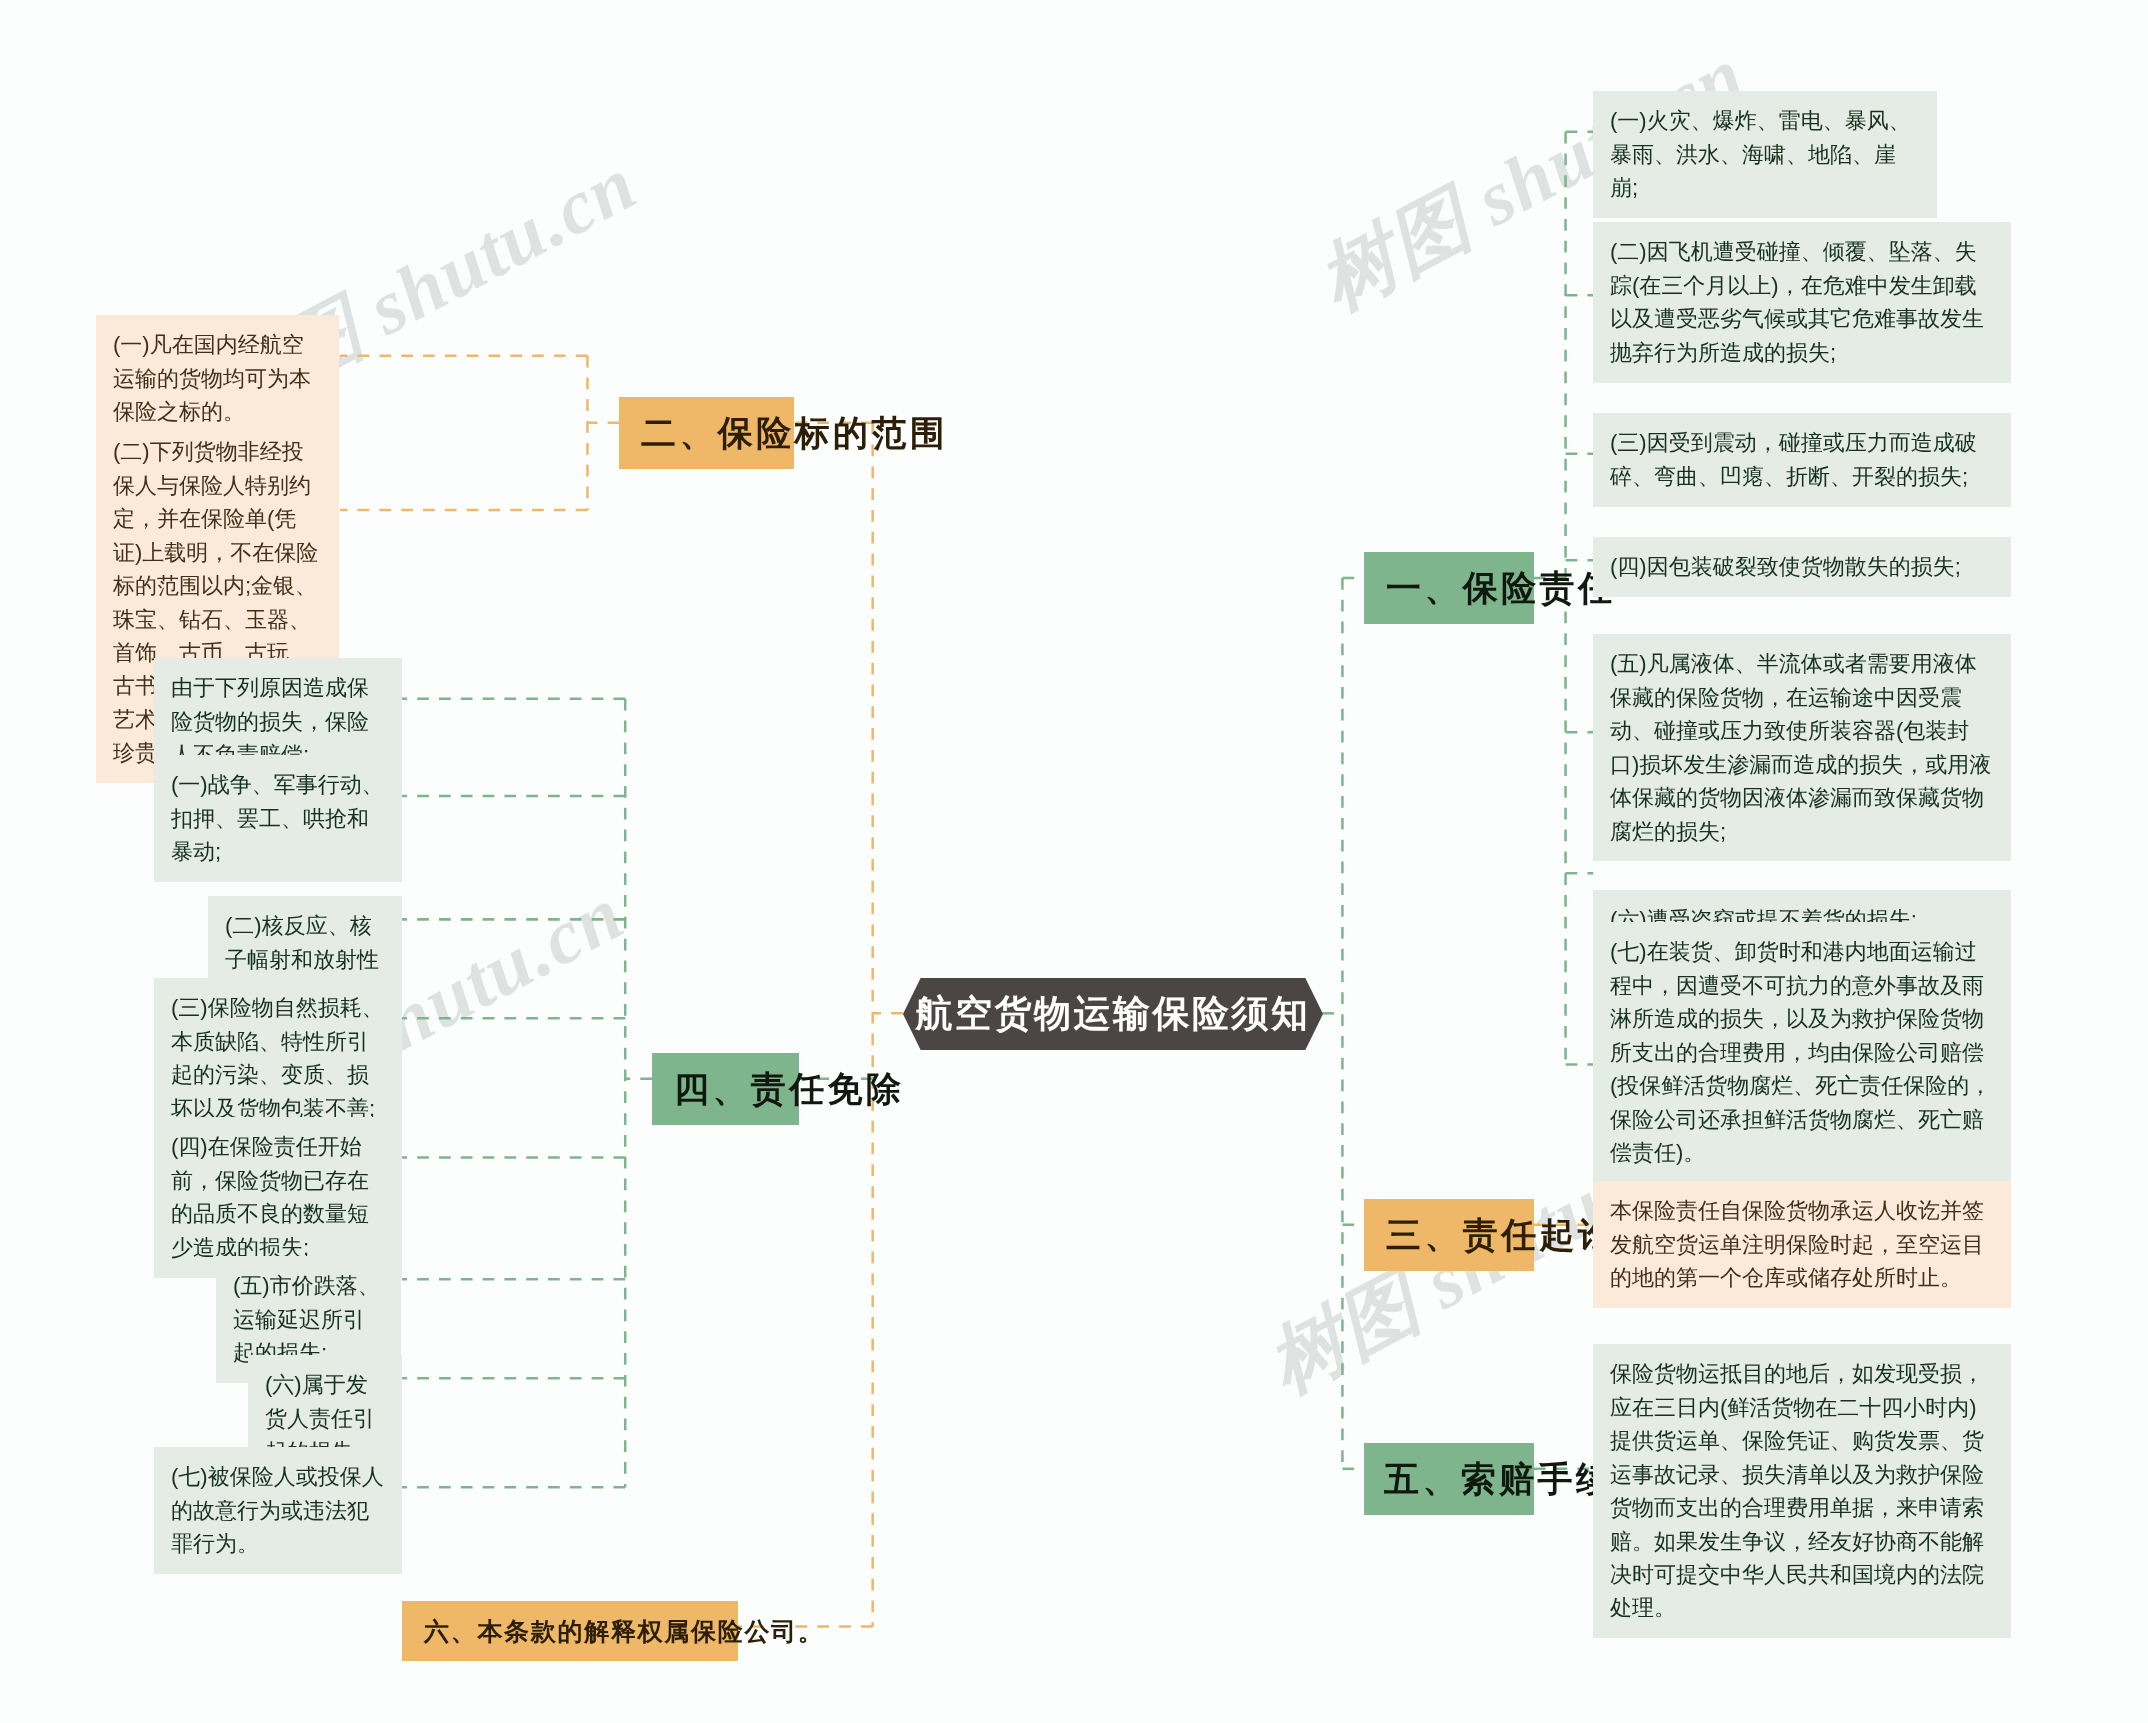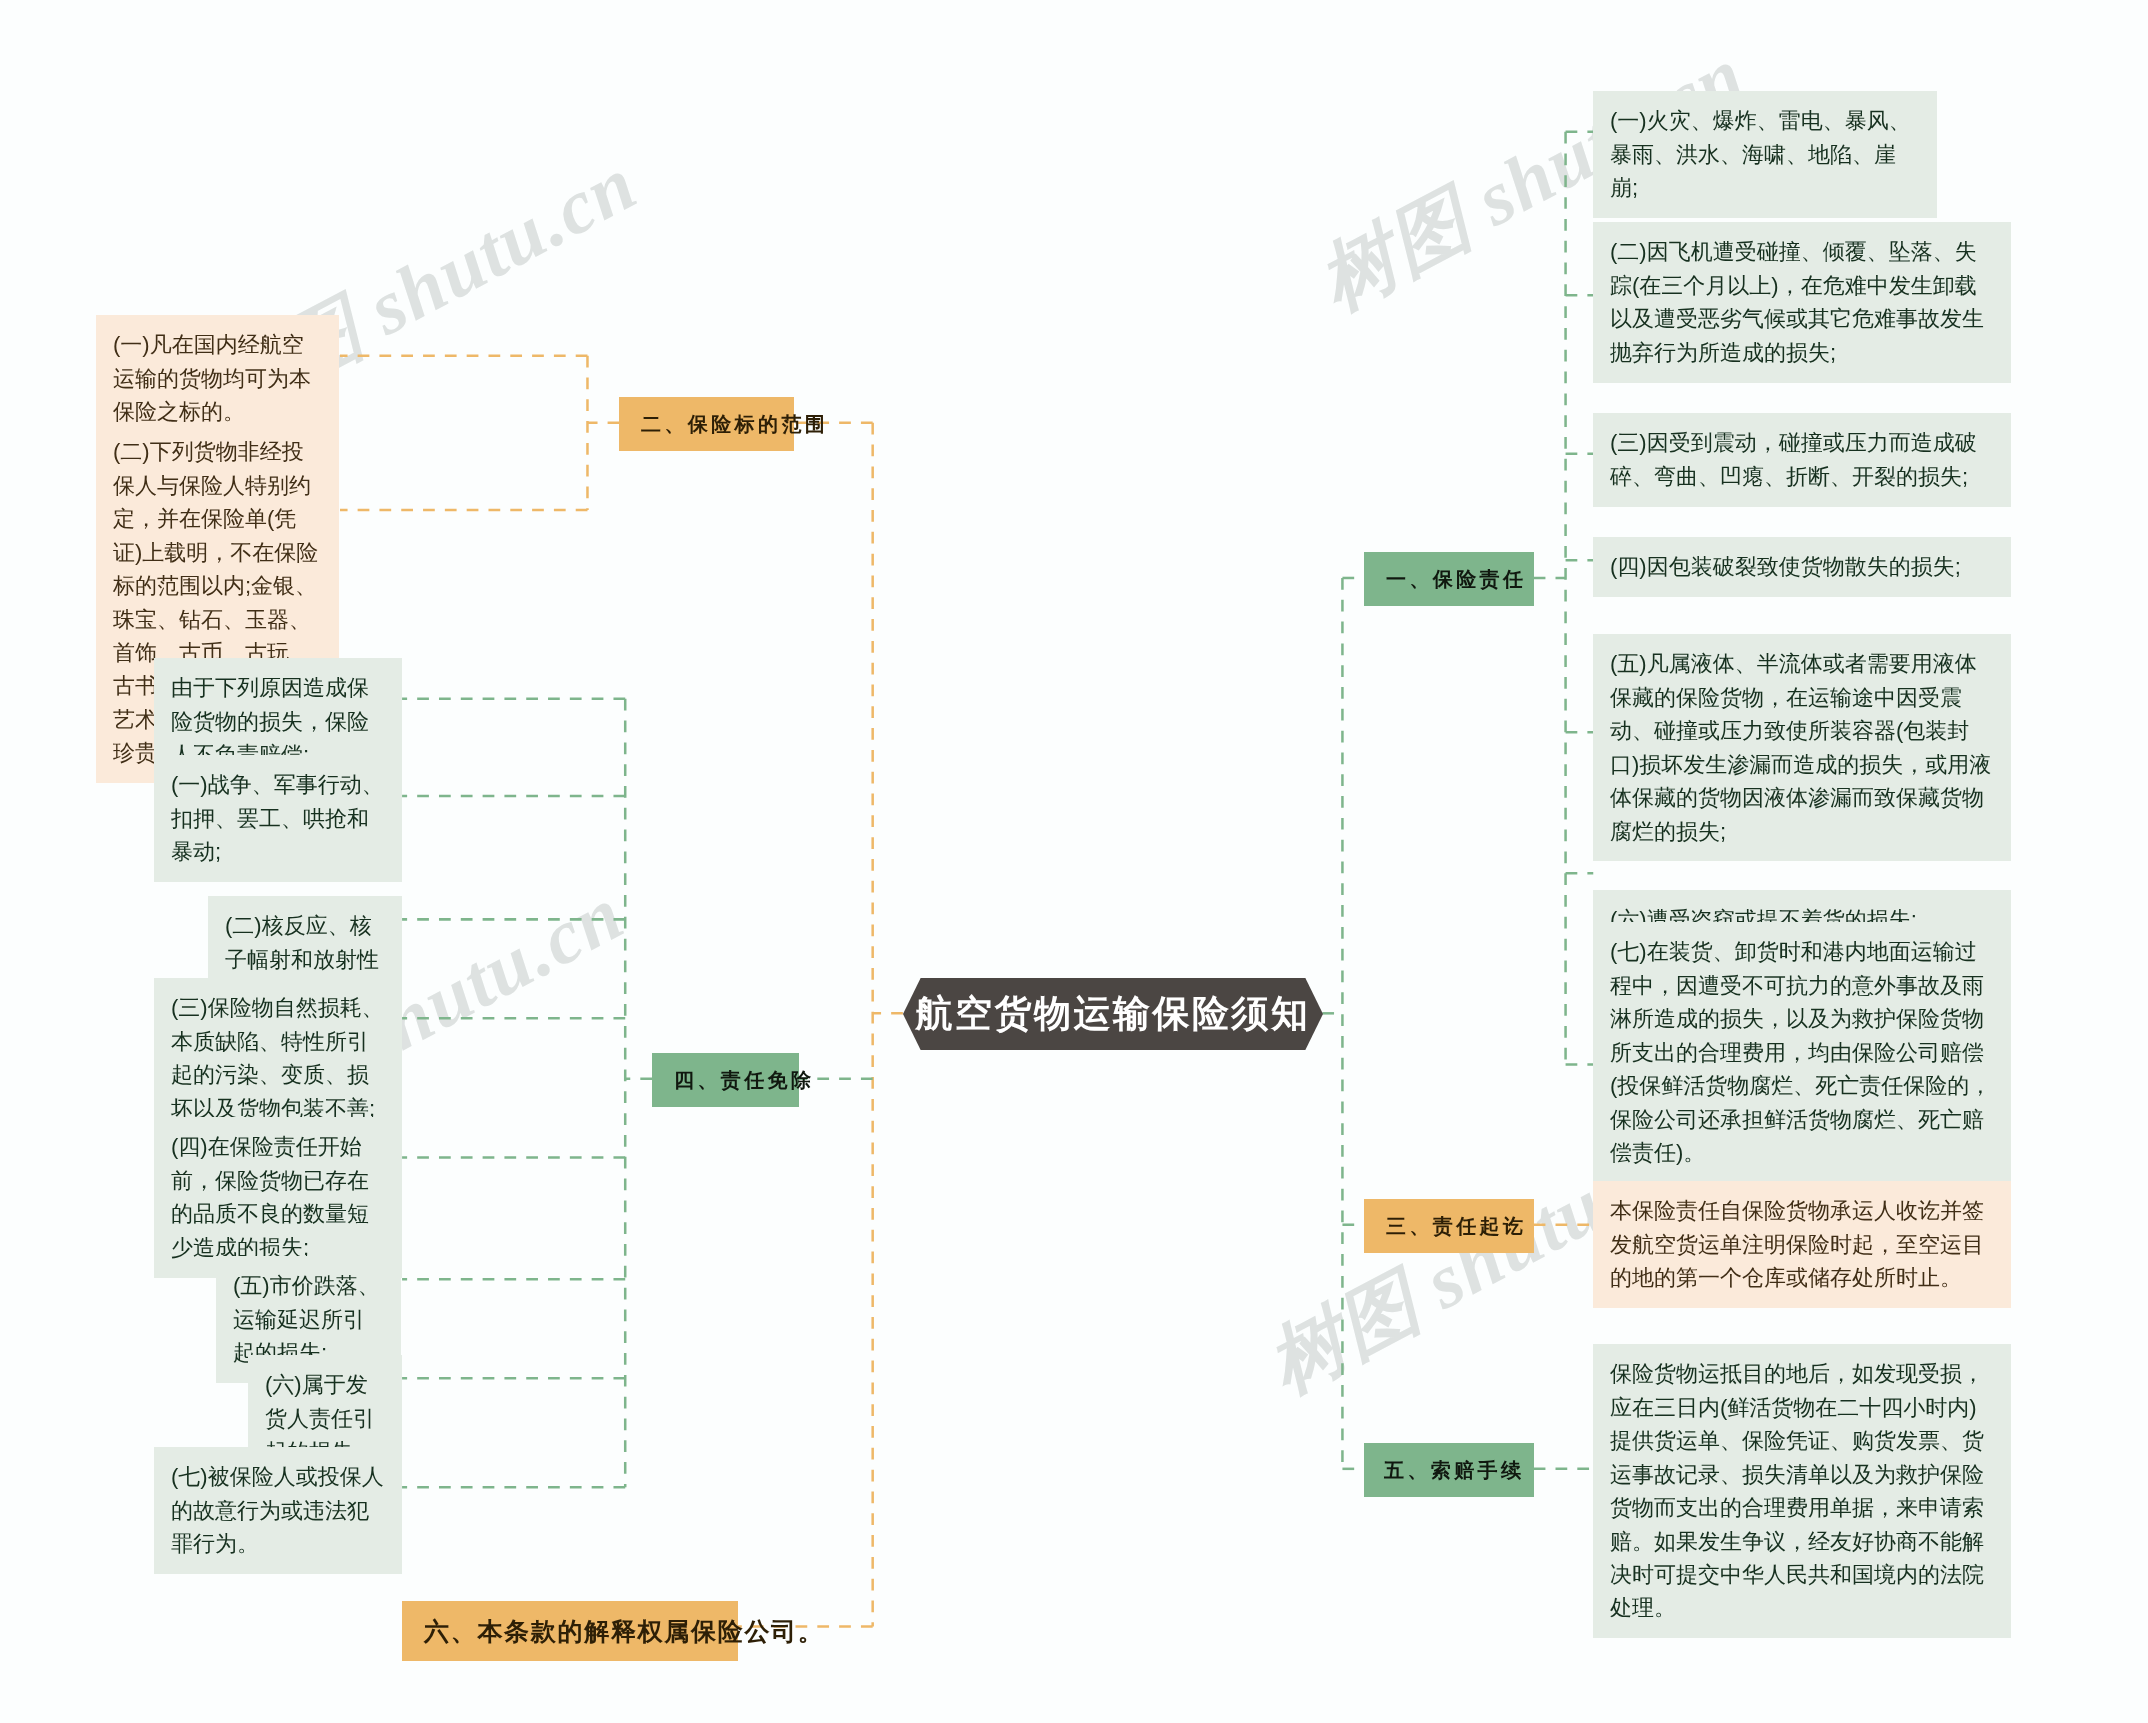--- a/index.html
+++ b/index.html
@@ -42,21 +42,21 @@
     color: #1d2320;
     white-space: pre-wrap;
     word-break: break-all;
   }
   
   .leaf-green  { background: #e4ece5; color: #16301f; }
   .leaf-peach  { background: #fbeada; color: #402e16; }
 
   
   .branch {
-    font-size: 20px;
+    font-size: 35px;
     font-weight: 700;
     letter-spacing: 3.4px;
     padding: 15px 22px;
     text-align: center;
     line-height: 1.2;
     white-space: nowrap;
   }
   .branch-green  { background: #7eb58c; color: #10180f; }
   .branch-orange { background: #eeb868; color: #2d1f06; }
 

